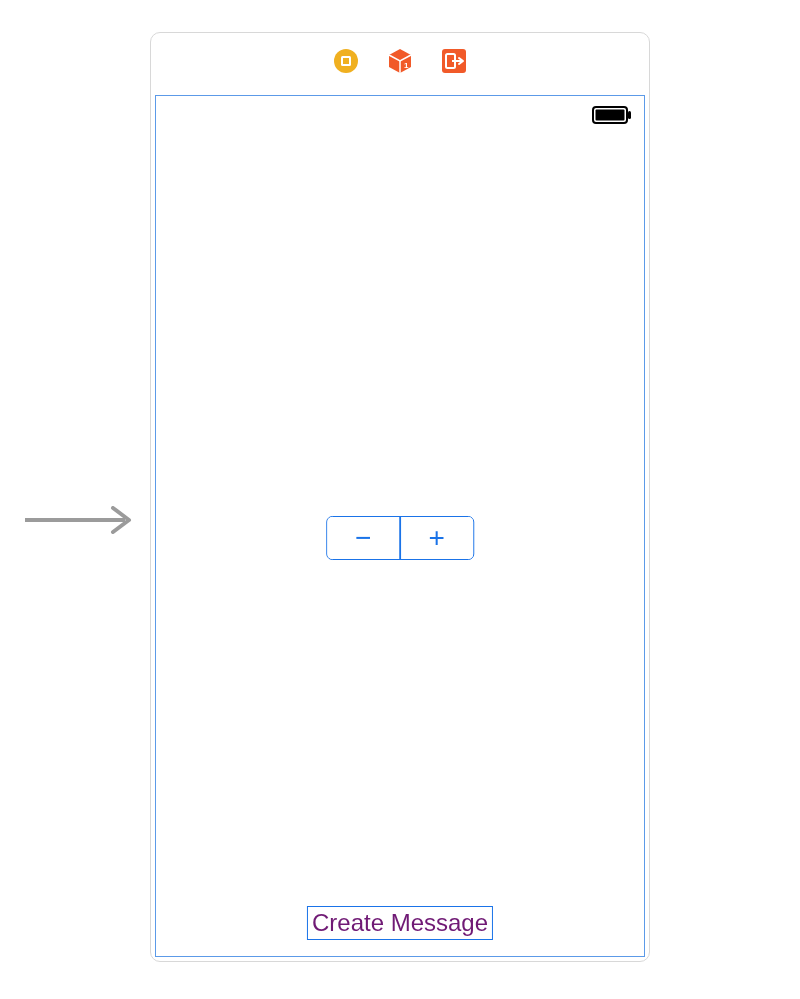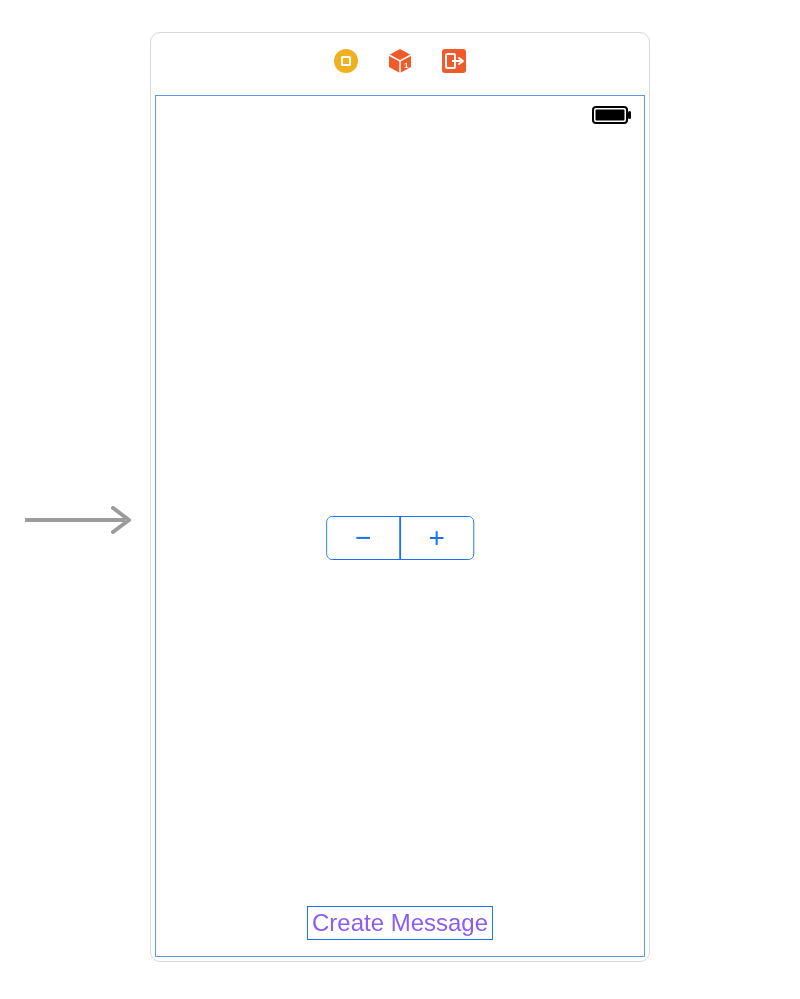--- a/index.html
+++ b/index.html
@@ -96,21 +96,21 @@
       width: 1.5px;
       background: #1a73e8;
     }
     .create-btn {
       position: absolute;
       left: 50%;
       bottom: 16px;
       transform: translateX(-50%);
       border: 1.5px solid #1a73e8;
       padding: 2px 4px;
-      color: #8b5cf6;
+      color: #701a75;
       font-size: 24px;
       font-weight: 400;
       background: #fff;
       white-space: nowrap;
     }
   </style>
 </head>
 <body>
 
 <div class="arrow">

